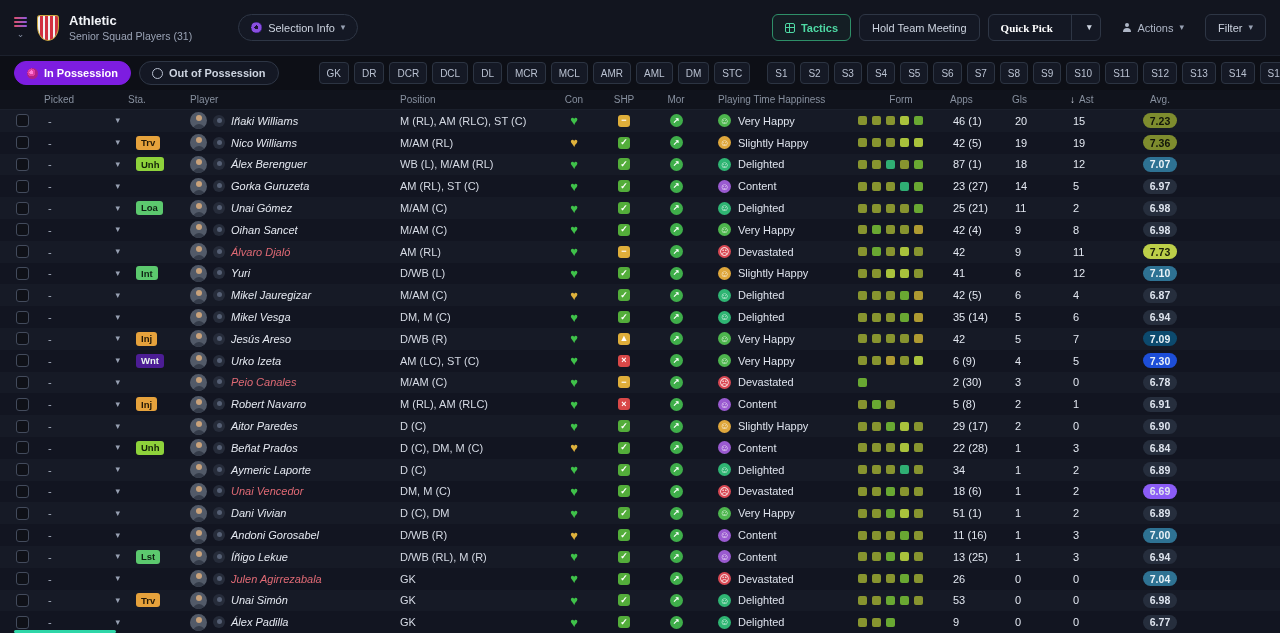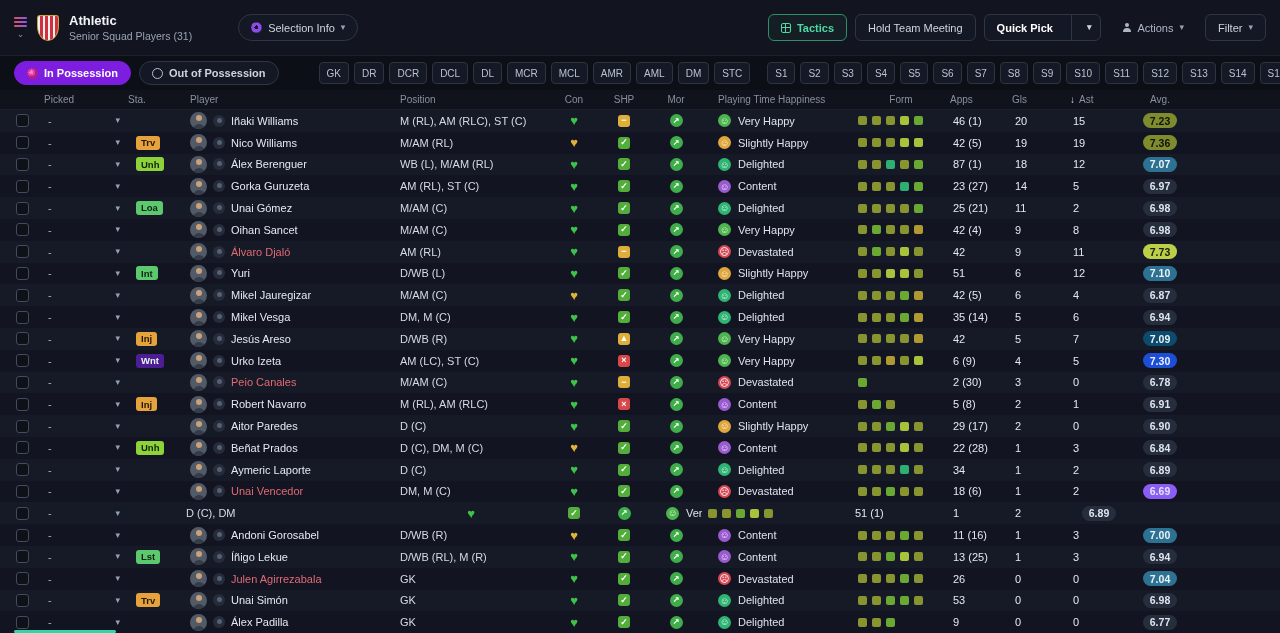--- a/index.html
+++ b/index.html
@@ -24,21 +24,21 @@
   .pillbtn{border-radius:14px;}
   .selinfo{margin-left:36px;}
   .chev{font-size:9px;color:#97a0b2;line-height:1;}
   .eye{width:11px;height:11px;border-radius:50%;
     background:radial-gradient(circle at 50% 50%,#1b1530 0 2px,#8a4fe0 2px 5px,#5b2fae 5px);}
   .tb-right{display:flex;align-items:center;gap:8px;}
   .tactics{border-color:#2e8f68;color:#4ed9a4;background:rgba(46,143,104,0.08);font-weight:bold;}
   .tacticon{width:10px;height:10px;border:1.2px solid #4ed9a4;border-radius:2px;box-sizing:border-box;
     background:linear-gradient(#4ed9a4,#4ed9a4) 50% 0/1px 100% no-repeat,
                linear-gradient(#4ed9a4,#4ed9a4) 0 50%/100% 1px no-repeat;}
-  .split{padding:0;font-weight:bold;color:#fff;}
+  .split{padding:0;font-weight:bold;color:#fff;font-family:Liberation Serif, serif;}
   .qp-label{padding:0 12px;}
   .divider{width:1px;height:100%;background:#2e3645;}
   .qp-chev{padding:0 9px;color:#cdd4e0;}
   .ghost{border-color:transparent;background:transparent;color:#aeb6c6;}
   .person{width:9px;height:9px;position:relative;display:inline-block;}
   .person::before{content:"";position:absolute;top:0;left:2.5px;width:4px;height:4px;border-radius:50%;background:#aeb6c6;}
   .person::after{content:"";position:absolute;bottom:0;left:0.5px;width:8px;height:4px;border-radius:4px 4px 0 0;background:#aeb6c6;}
   
   .toolbar{height:34px;display:flex;align-items:center;padding:0 14px;box-sizing:border-box;gap:8px;background:#0d0f16;}
   .poss{height:24px;font-weight:bold;}
@@ -69,21 +69,21 @@
   .trow:nth-child(odd){background:#161a26;}
   .trow:nth-child(even){background:#121521;}
   .cell{white-space:nowrap;overflow:hidden;}
   .c-check{display:flex;align-items:center;padding-left:2px;}
   .checkbox{width:13px;height:13px;border:1.5px solid #434b5c;border-radius:3px;background:#0f1118;
     box-sizing:border-box;display:inline-block;cursor:pointer;}
   .c-sta{display:flex;align-items:center;justify-content:space-between;padding:0 8px 0 6px;color:#aab2c2;cursor:pointer;}
   .c-badgecell{display:flex;align-items:center;padding-left:8px;}
   .pill{height:14px;padding:0 5px;border-radius:3px;font-size:9.5px;font-weight:bold;
     display:inline-flex;align-items:center;line-height:1;}
-  .c-player{display:flex;align-items:center;gap:6px;padding-left:12px;}
+  .c-player{display:flex;align-items:center;gap:6px;padding-left:12px;font-style:italic;}
   .avatar{width:17px;height:17px;border-radius:50%;background:#525a68;position:relative;overflow:hidden;flex:none;}
   .avatar::before{content:"";position:absolute;top:3px;left:5.5px;width:6px;height:6px;border-radius:50%;background:#c9a27b;}
   .avatar::after{content:"";position:absolute;bottom:-1px;left:2.5px;width:12px;height:6px;border-radius:6px 6px 0 0;background:#343b49;}
   .mini{width:12px;height:12px;border-radius:50%;background:#262c3a;position:relative;flex:none;}
   .mini::after{content:"";position:absolute;top:3px;left:3.5px;width:5px;height:5px;border-radius:50%;background:#56607-;
     background:#566075;}
   .pname{color:#e4e8f0;}
   .redname{color:#e06a75;}
   .c-pos{padding-left:8px;color:#d5dae4;}
   .heart{font-size:13px;line-height:1;}
@@ -552,21 +552,21 @@
           <span class="hapic" style="background: rgb(223, 167, 60);">☺</span>
           <span class="haptext">Slightly Happy</span>
         </div>
         <div class="cell c-form">
           <span class="fsq" style="background: rgb(135, 148, 47);"></span>
           <span class="fsq" style="background: rgb(135, 148, 47);"></span>
           <span class="fsq" style="background: rgb(169, 194, 60);"></span>
           <span class="fsq" style="background: rgb(169, 194, 60);"></span>
           <span class="fsq" style="background: rgb(135, 148, 47);"></span>
         </div>
-        <div class="cell c-num">51</div>
+        <div class="cell c-num">41</div>
         <div class="cell c-num">6</div>
         <div class="cell c-num">12</div>
         <div class="cell center">
           <span class="avg" style="background: rgb(46, 114, 147); color: rgb(234, 242, 247);">7.10</span>
         </div>
         <div class="cell"></div>
       </div>
       <div class="grid trow">
         <div class="cell c-check">
           <span class="checkbox"></span>
@@ -1001,20 +1001,25 @@
       </div>
       <div class="grid trow">
         <div class="cell c-check">
           <span class="checkbox"></span>
         </div>
         <div class="cell c-sta">
           <span class="dash">-</span>
           <span class="chev">▾</span>
         </div>
         <div class="cell c-badgecell"></div>
+        <div class="cell c-player">
+          <span class="avatar"></span>
+          <span class="mini"></span>
+          <span class="pname">Dani Vivian</span>
+        </div>
         <div class="cell c-pos">D (C), DM</div>
         <div class="cell center">
           <span class="heart" style="color: rgb(63, 194, 74);">♥</span>
         </div>
         <div class="cell center">
           <span class="shp" style="background: rgb(83, 173, 58);">✓</span>
         </div>
         <div class="cell center">
           <span class="mor" style="background: rgb(63, 174, 74);">↗</span>
         </div>

